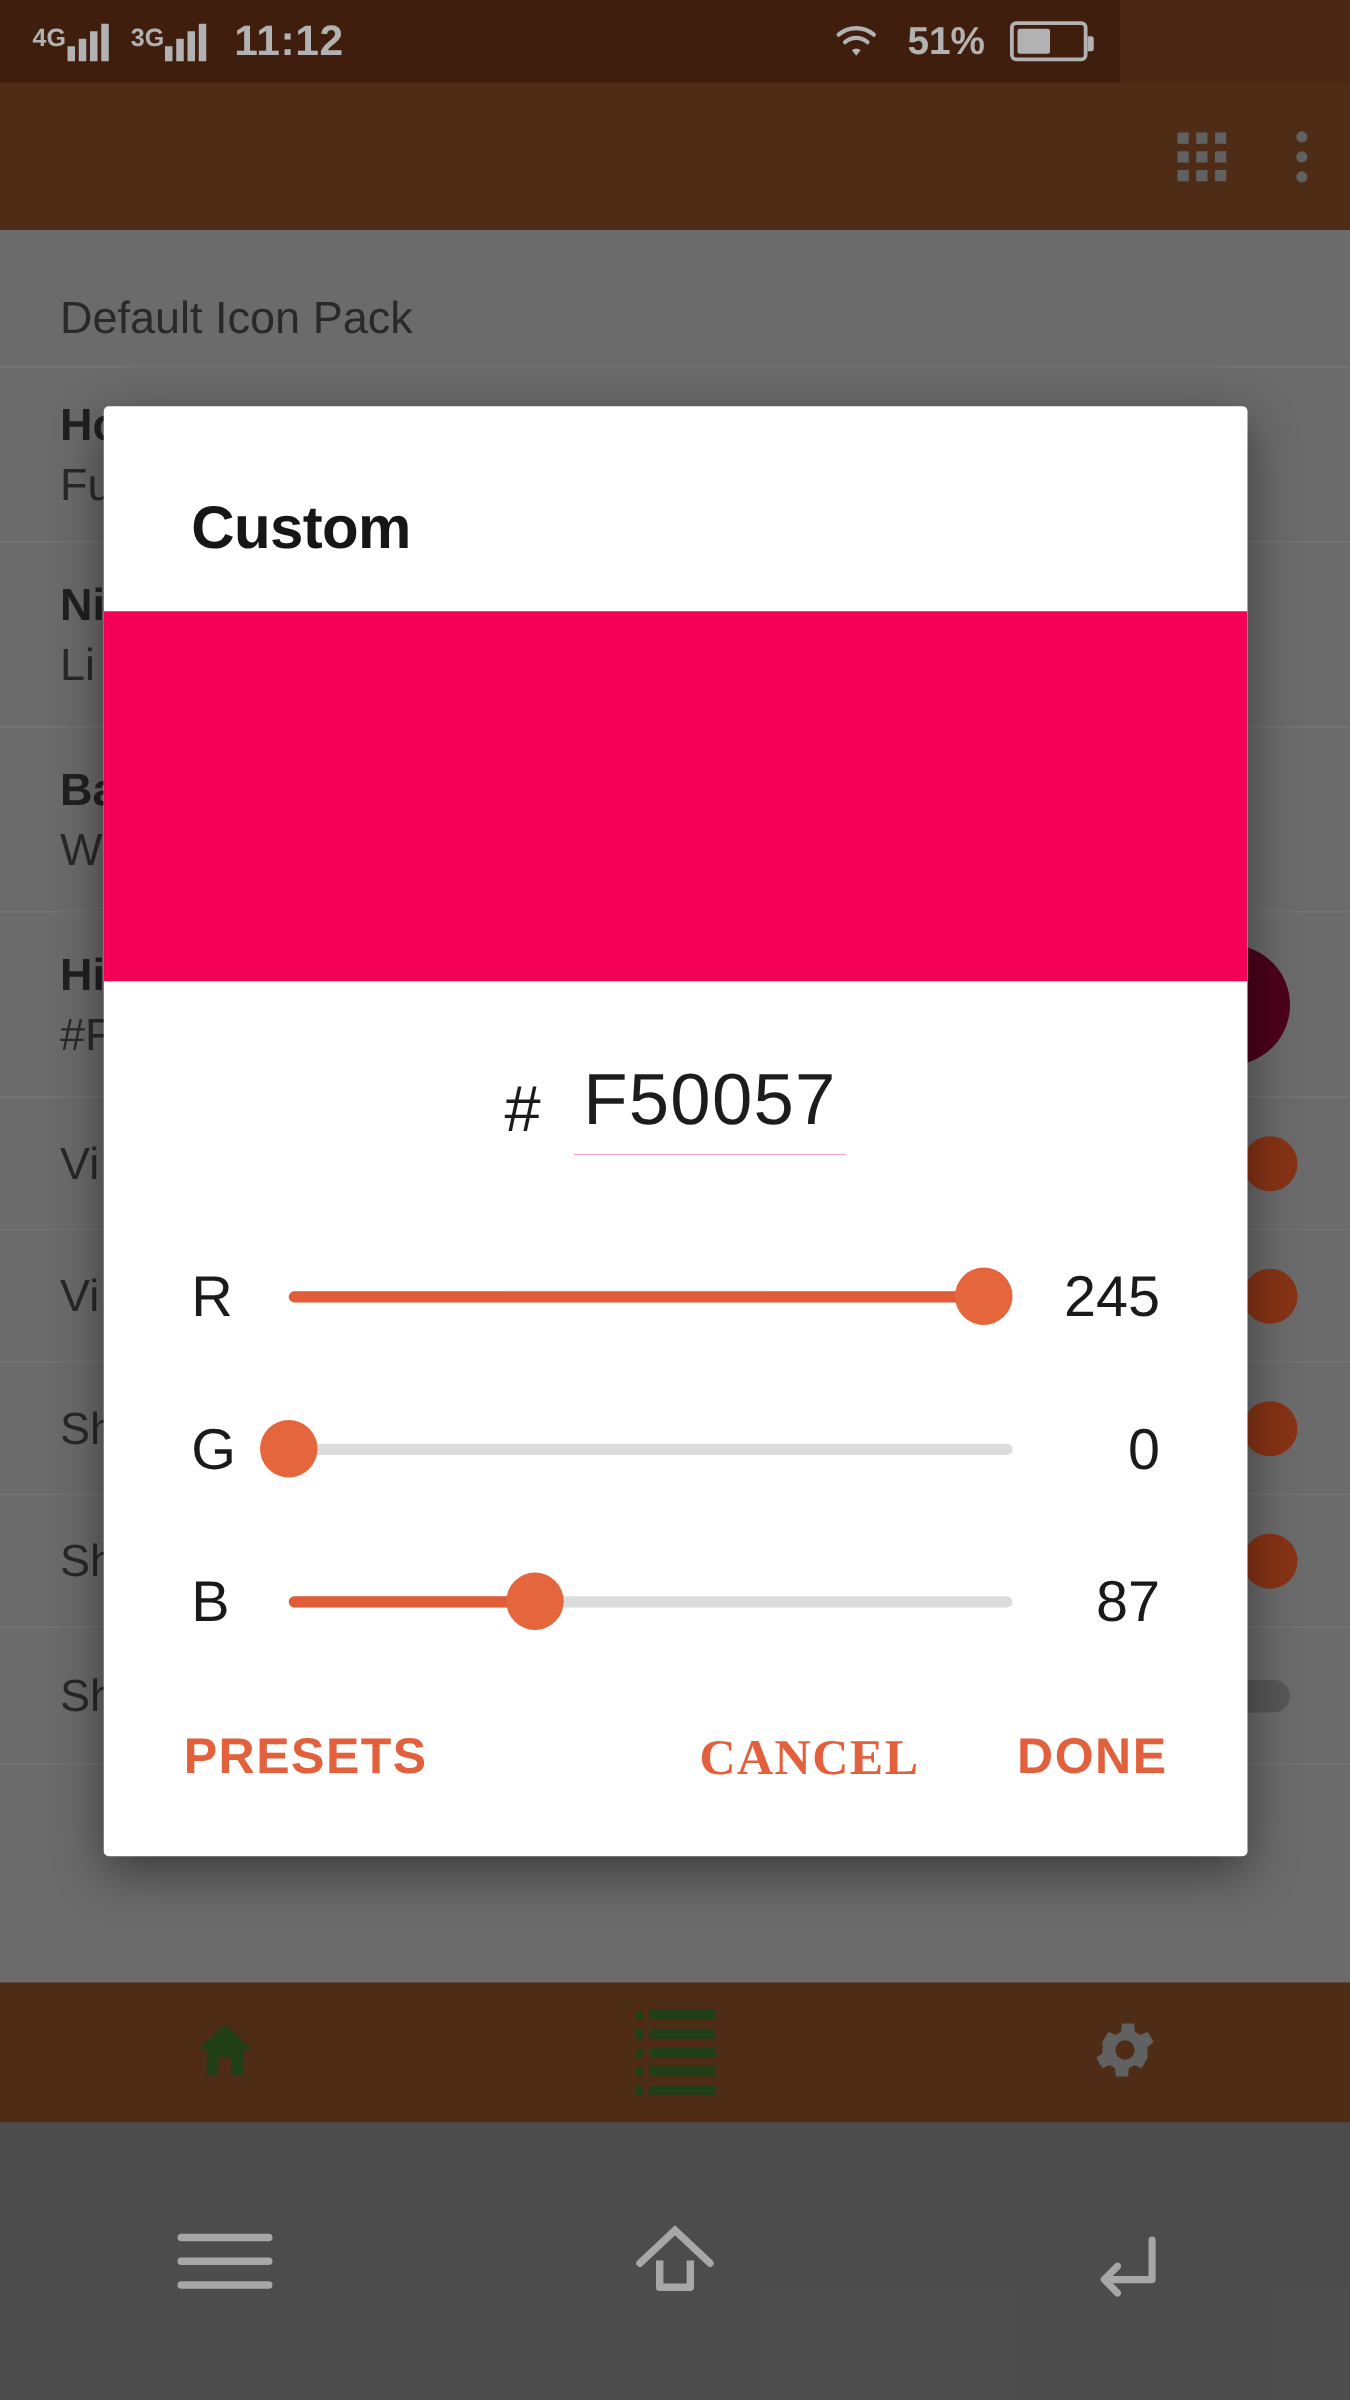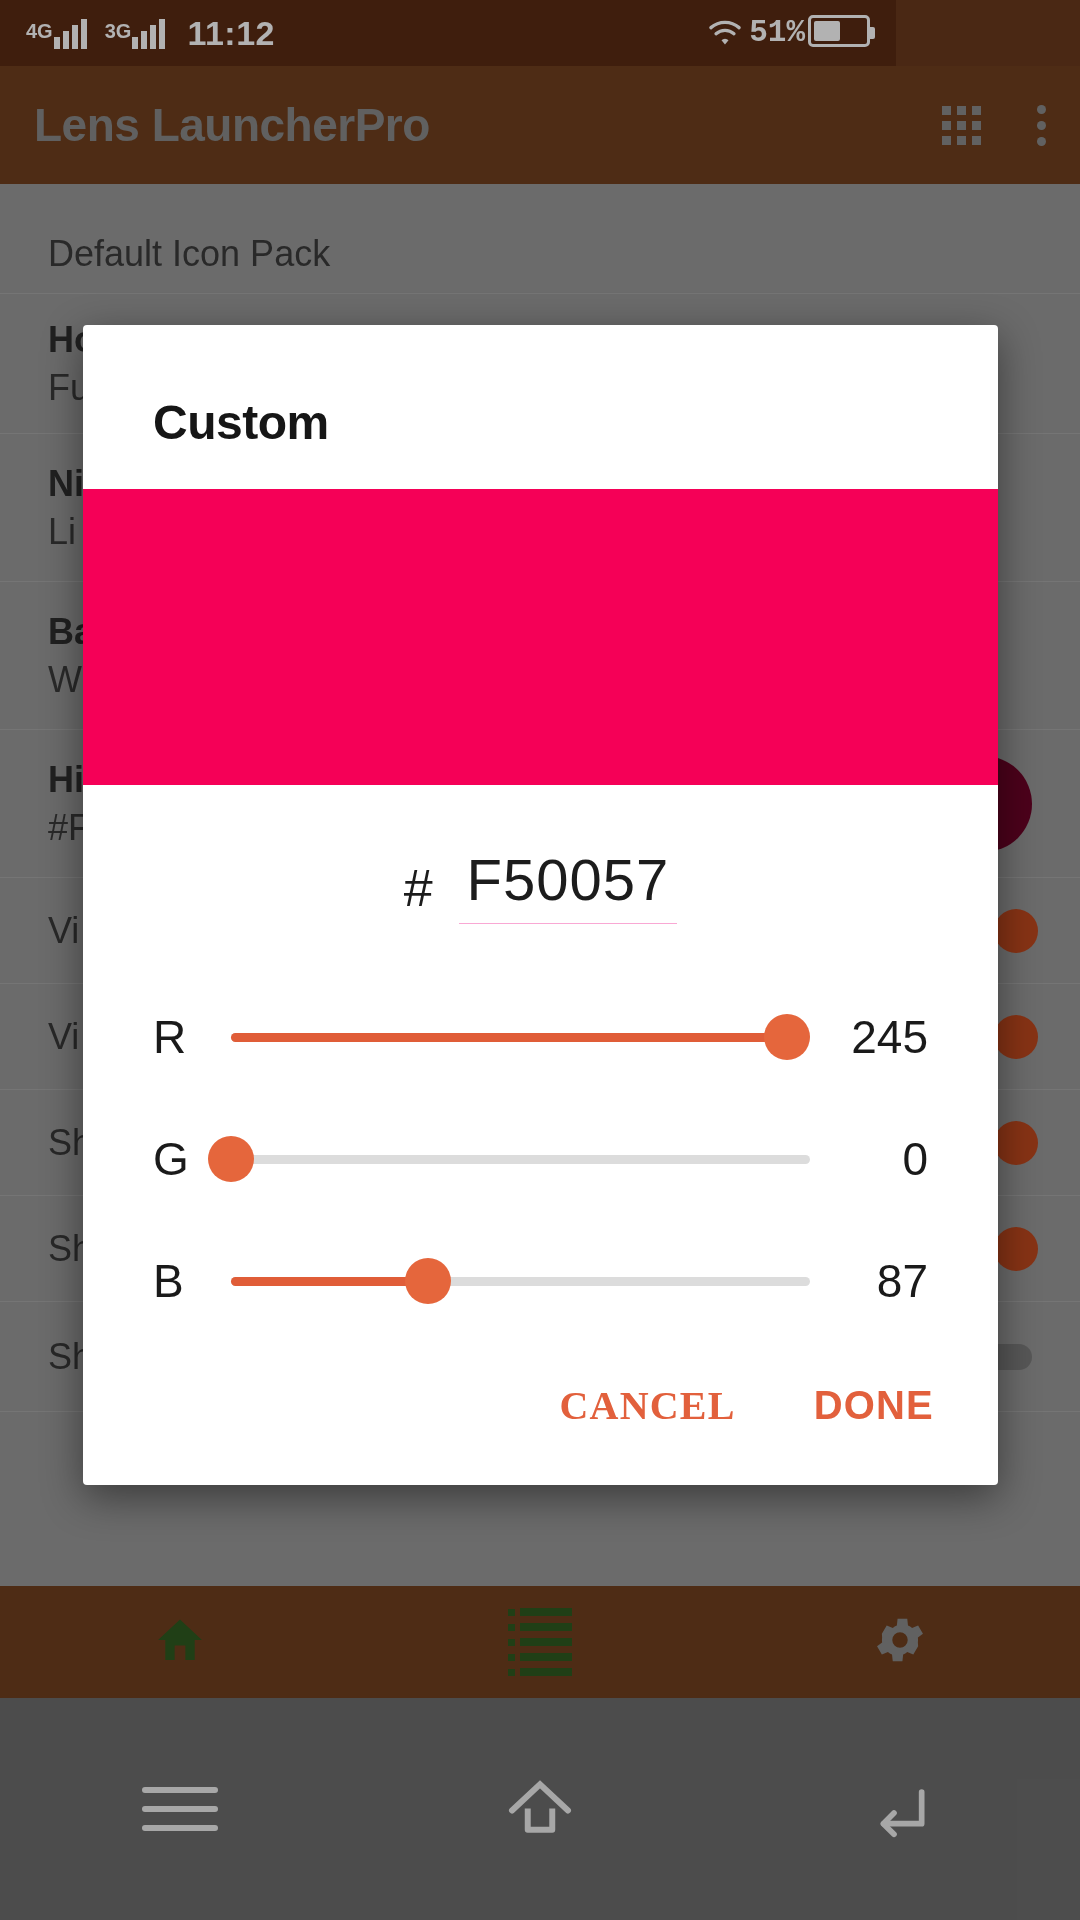--- a/index.html
+++ b/index.html
@@ -19,21 +19,21 @@
   }
   .sig-group{ display:flex; align-items:flex-end; margin-right:18px; }
   .sig-label{ font-size:20px; font-weight:bold; line-height:1; margin-right:1px; align-self:flex-start; padding-top:4px;}
   .bars{ display:flex; align-items:flex-end; height:32px; gap:3px; }
   .bars i{ display:block; width:6px; background:#fff; }
   .bars i:nth-child(1){height:12px}
   .bars i:nth-child(2){height:18px}
   .bars i:nth-child(3){height:24px}
   .bars i:nth-child(4){height:30px}
   #status-time{ font-size:34px; font-weight:bold; letter-spacing:.5px; margin-left:4px;}
-  #status-right{ margin-left:auto; display:flex; gap:3px;font-family:Liberation Mono, monospace; }
+  #status-right{ margin-left:auto; display:flex; align-items:center; gap:20px; }
   #battery-pct{ font-size:31px; font-weight:bold; }
   .batt{
     width:62px;height:32px;border:3px solid #fff;border-radius:5px;position:relative;
     display:flex;align-items:center;
   }
   .batt:after{content:"";position:absolute;right:-8px;top:9px;width:5px;height:12px;background:#fff;border-radius:0 2px 2px 0;}
   .batt span{display:block;height:20px;width:26px;background:#fff;margin-left:3px;border-radius:2px;}
 
   
   #app-bar{
@@ -270,21 +270,20 @@
         </svg>
     </span>
     <span id="battery-pct">51%</span>
     <span class="batt">
         <span></span>
       </span>
   </div>
 </div>
 
 <div id="app-bar">
-  <div id="app-title">Lens LauncherPro</div>
   <div id="app-bar-actions">
     <span class="grid-icon">
         <i></i>
         <i></i>
         <i></i>
         <i></i>
         <i></i>
         <i></i>
         <i></i>
         <i></i>
@@ -403,16 +402,17 @@
       <span class="track-wrap">
         <span class="track-bg"></span>
         <span class="track-fill" style="width: 34%;"></span>
         <span class="thumb" style="left: 34%;"></span>
       </span>
       <span class="ch-value">87</span>
     </div>
   </div>
 
   <div id="dialog-actions">
+    <button class="dlg-btn" id="btn-presets" style="color: rgb(226, 96, 60);">PRESETS</button>
     <button class="dlg-btn" id="btn-cancel" style="color: rgb(226, 96, 60);">CANCEL</button>
     <button class="dlg-btn" id="btn-done" style="color: rgb(226, 96, 60);">DONE</button>
   </div>
 </div>
 
 </body></html>

